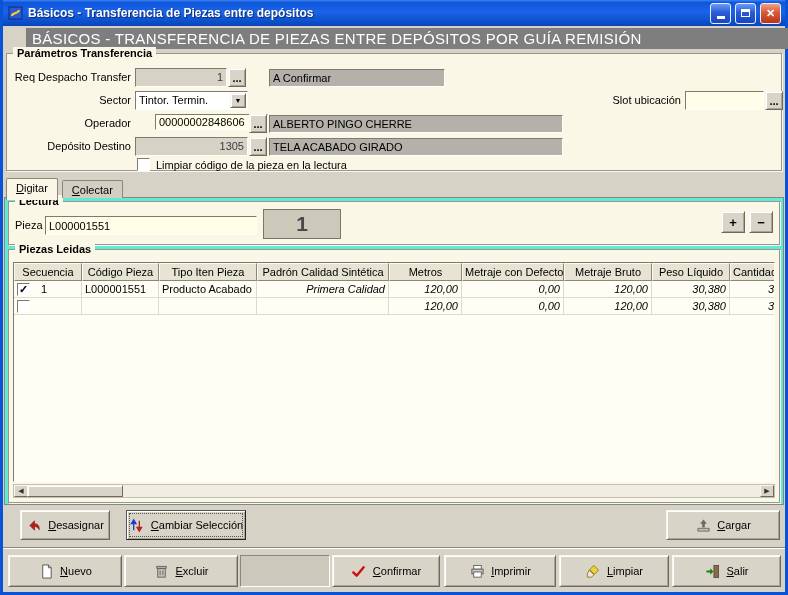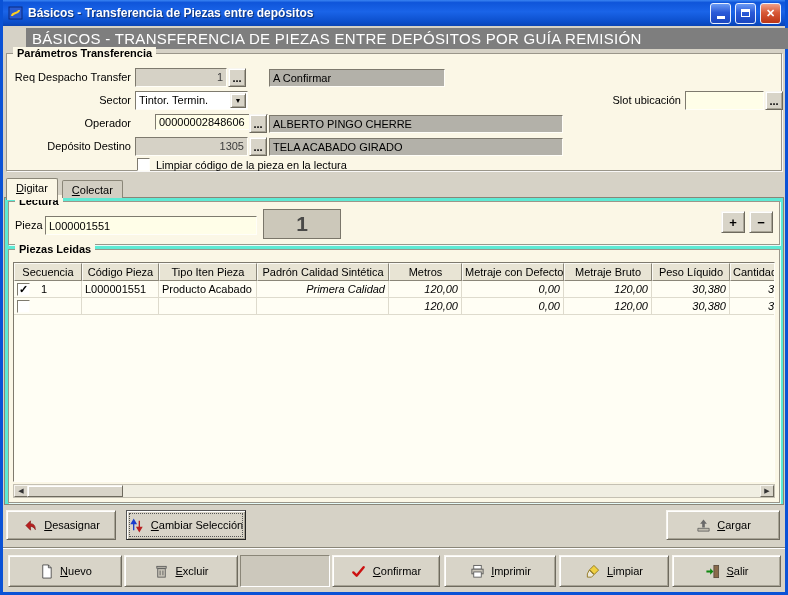--- a/index.html
+++ b/index.html
@@ -267,21 +267,21 @@
               <span>◀</span>
             </span>
           <span class="sthumb" style="left:13px;width:96px"></span>
           <span class="sbtn" style="right:0">
               <span>▶</span>
             </span>
         </div>
       </div>
     </div>
 
-    <button class="btn cmd" style="left:3px;top:484px;width:110px">
+    <button class="btn cmd" style="left:17px;top:484px;width:90px">
       <span class="ic">
         <svg viewBox="0 0 16 16" width="15" height="15">
             <path d="M3 8 L8 3 L8 6 C12 6 13.2 9 13.2 12.5 C11.5 9.8 10 9 8 9 L8 13 Z" fill="#b82020" stroke="#7a1010" stroke-width="0.6"></path>
           </svg>
       </span>
       <span class="cap"><u>D</u>esasignar</span>
     </button>
     <button class="btn cmd focused" style="left:123px;top:484px;width:120px">
       <span class="ic">
         <svg viewBox="0 0 16 16" width="15" height="15">

